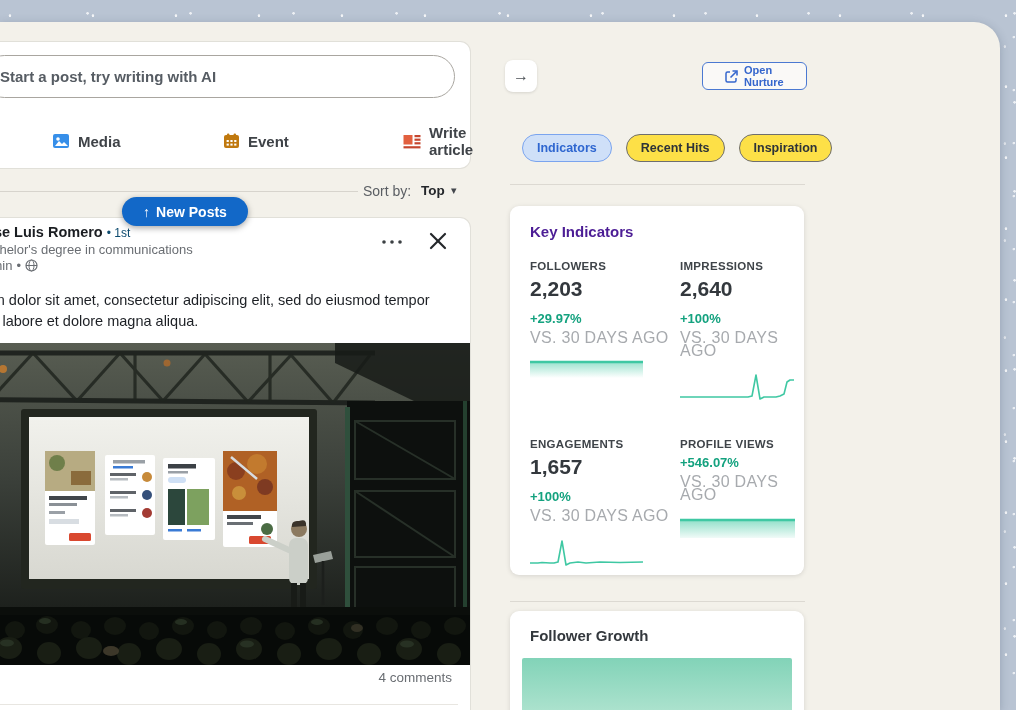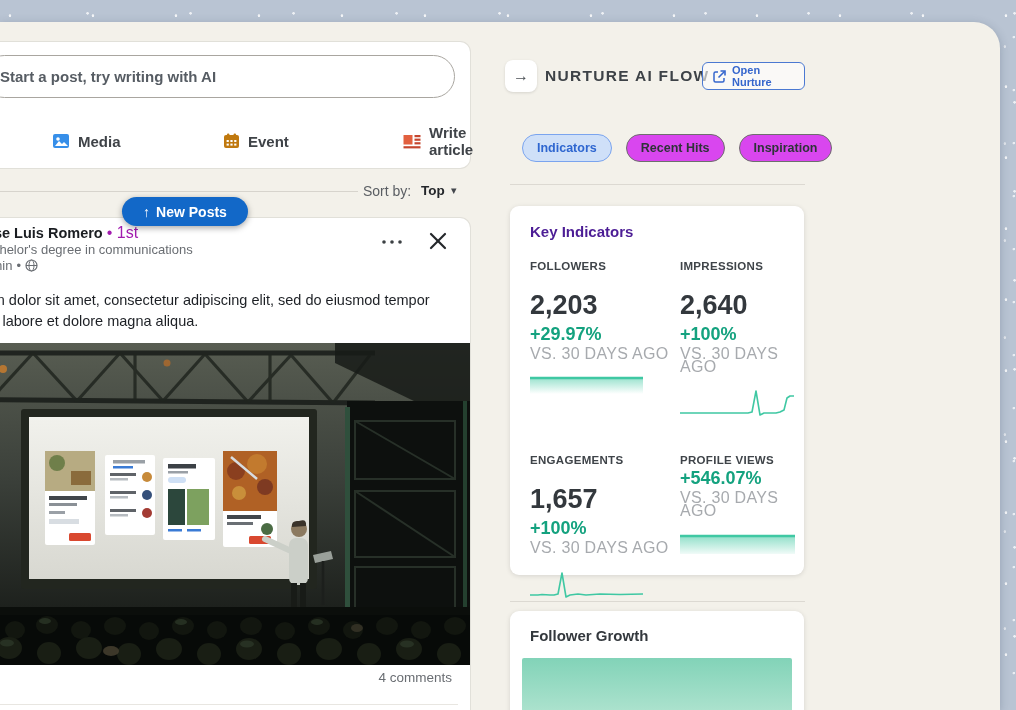--- a/index.html
+++ b/index.html
@@ -41,53 +41,53 @@
   .sort-caret { position:absolute; left:451px; top:1px; font-size:11px; color:#43474c; }
 
   .new-posts {
     position:absolute; left:122px; top:175px; width:126px; height:29px; border-radius:15px;
     background:#1268c8; color:#fff; font-size:14px; font-weight:700;
     display:flex; align-items:center; justify-content:center; gap:6px;
     box-shadow:0 2px 6px rgba(0,0,0,.35); z-index:5; cursor:pointer;
   }
   .post { left:-95px; top:196px; width:565px; height:520px; border-radius:10px; }
   .post-name { position:absolute; left:72px; top:6px; font-size:14.5px; font-weight:700; color:#1a1d21; white-space:nowrap; }
-  .post-degree { font-size:16px; font-weight:400; color:#a21caf; }
+  .post-degree { font-size:12px; font-weight:400; color:#0c4a6e; }
   .post-headline { position:absolute; left:72px; top:24px; font-size:13px; color:#696d72; white-space:nowrap; }
   .post-meta { position:absolute; left:72px; top:40px; font-size:13px; color:#696d72; display:flex; align-items:center; gap:4px; }
   .post-menu { position:absolute; left:474px; top:14px; width:28px; height:20px; cursor:pointer; }
   .post-close { position:absolute; left:520px; top:10px; width:26px; height:26px; cursor:pointer; }
   .post-body { position:absolute; left:16px; top:72px; width:533px; font-size:14.5px; line-height:1.42; color:#1d2025; }
   .post-photo { position:absolute; left:0; top:125px; width:565px; height:322px; }
   .post-photo svg { display:block; width:100%; height:100%; }
   .post-comments { position:absolute; right:18px; top:452px; font-size:13.5px; color:#696d72; cursor:pointer;margin-left:44px; }
   .post-divider { position:absolute; left:12px; top:486px; width:541px; height:1px; background:#e8e6e1; }
 
   
   .panel-header { position:absolute; left:505px; top:38px; width:300px; height:32px; }
   .collapse-btn { position:absolute; left:0; top:0; width:32px; height:32px; background:#fff; border-radius:8px;
     box-shadow:0 1px 3px rgba(0,0,0,.12); display:flex; align-items:center; justify-content:center;
     font-size:16px; color:#4b5055; cursor:pointer; }
   .panel-title { position:absolute; left:40px; top:7px; font-size:15.5px; font-weight:600; letter-spacing:1.3px; color:#3d4247; }
-  .open-nurture { position:absolute; left:197px; top:2px; height:28px; padding:0 10px; border:1.5px solid #4b79d2; border-radius:6px;
+  .open-nurture { position:absolute; left:197px; top:2px; height:28px; padding:0 22px; border:1.5px solid #4b79d2; border-radius:6px;
     background:rgba(255,255,255,.6); color:#3566cd; font-size:11px; font-weight:600;
     display:flex; align-items:center; gap:6px; cursor:pointer; }
   .tabs { position:absolute; left:522px; top:112px; display:flex; gap:14px; }
   .tab { height:28px; padding:0 14px; border-radius:15px; display:flex; align-items:center;
-    font-size:12.5px; font-weight:700; cursor:pointer; background:#d946ef; border:1.5px solid #6e6e6e; color:#2e3338; }
+    font-size:12.5px; font-weight:700; cursor:pointer; background:#fde047; border:1.5px solid #6e6e6e; color:#2e3338; }
   .tab.active { background:#cfe0f8; border-color:#7aa4ee; color:#2e66d0; }
   .panel-divider { position:absolute; left:510px; width:295px; height:1px; background:#dcd9d2; }
   .pd-1 { top:162px; } .pd-2 { top:579px; }
 
   .ki-card { left:510px; top:184px; width:294px; height:369px; border-radius:9px; box-shadow:0 1px 5px rgba(0,0,0,.12); }
   .ki-title { position:absolute; left:20px; top:17px; font-size:15px; font-weight:700; color:#4c1d95; }
   .ki-grid { position:absolute; left:20px; top:54px; width:254px; display:grid; grid-template-columns:150px auto; row-gap:36px; }
   .metric-label { font-size:11.5px; font-weight:700; letter-spacing:.3px; color:#3f4449; }
-  .metric-value { font-size:27px; font-weight:600; color:#33383d; margin-top:16px; line-height:34px; }
-  .metric-change { font-size:18px; font-weight:700; color:#14a27f; margin-top:3px; line-height:19px; }
+  .metric-value { font-size:21px; font-weight:600; color:#33383d; margin-top:0; line-height:34px; }
+  .metric-change { font-size:13px; font-weight:700; color:#14a27f; margin-top:3px; line-height:19px; }
   .metric-compare { font-size:16px; letter-spacing:.3px; color:#a7aaae; margin-top:3px; line-height:13px; }
   .metric-spark { margin-top:15px; height:30px; }
   .metric-spark svg { display:block; }
 
   .fg-card { left:510px; top:589px; width:294px; height:160px; border-radius:9px; box-shadow:0 1px 5px rgba(0,0,0,.12); }
   .fg-title { position:absolute; left:20px; top:16px; font-size:15px; font-weight:700; color:#33383d; }
   .fg-chart { position:absolute; left:12px; top:47px; width:270px; height:110px;
     background:linear-gradient(180deg,#82d3b8 0%,#a9e1cc 45%,#ddf4ec 100%); border-radius:2px 2px 0 0; }
 
   .icon { display:inline-block; line-height:0; }
@@ -345,21 +345,20 @@
     </div>
 
     <div class="post-comments">4 comments</div>
     <div class="post-divider"></div>
   </div>
 
   <div class="panel-header">
     <div class="collapse-btn">
       <span>→</span>
     </div>
-    <div class="panel-title">NURTURE AI FLOW</div>
     <div class="open-nurture">
       <span class="icon">
         <svg width="13" height="13" viewBox="0 0 13 13">
             <path d="M5 2 H2.5 A1.5 1.5 0 0 0 1 3.5 V10.5 A1.5 1.5 0 0 0 2.5 12 H9.5 A1.5 1.5 0 0 0 11 10.5 V8" fill="none" stroke="#3566cd" stroke-width="1.5"></path>
             <line x1="5.5" y1="7.5" x2="11.5" y2="1.5" stroke="#3566cd" stroke-width="1.6"></line>
             <polyline points="7.5,1 12,1 12,5.5" fill="none" stroke="#3566cd" stroke-width="1.6"></polyline>
           </svg>
       </span>
       <span>Open Nurture</span>
     </div>

